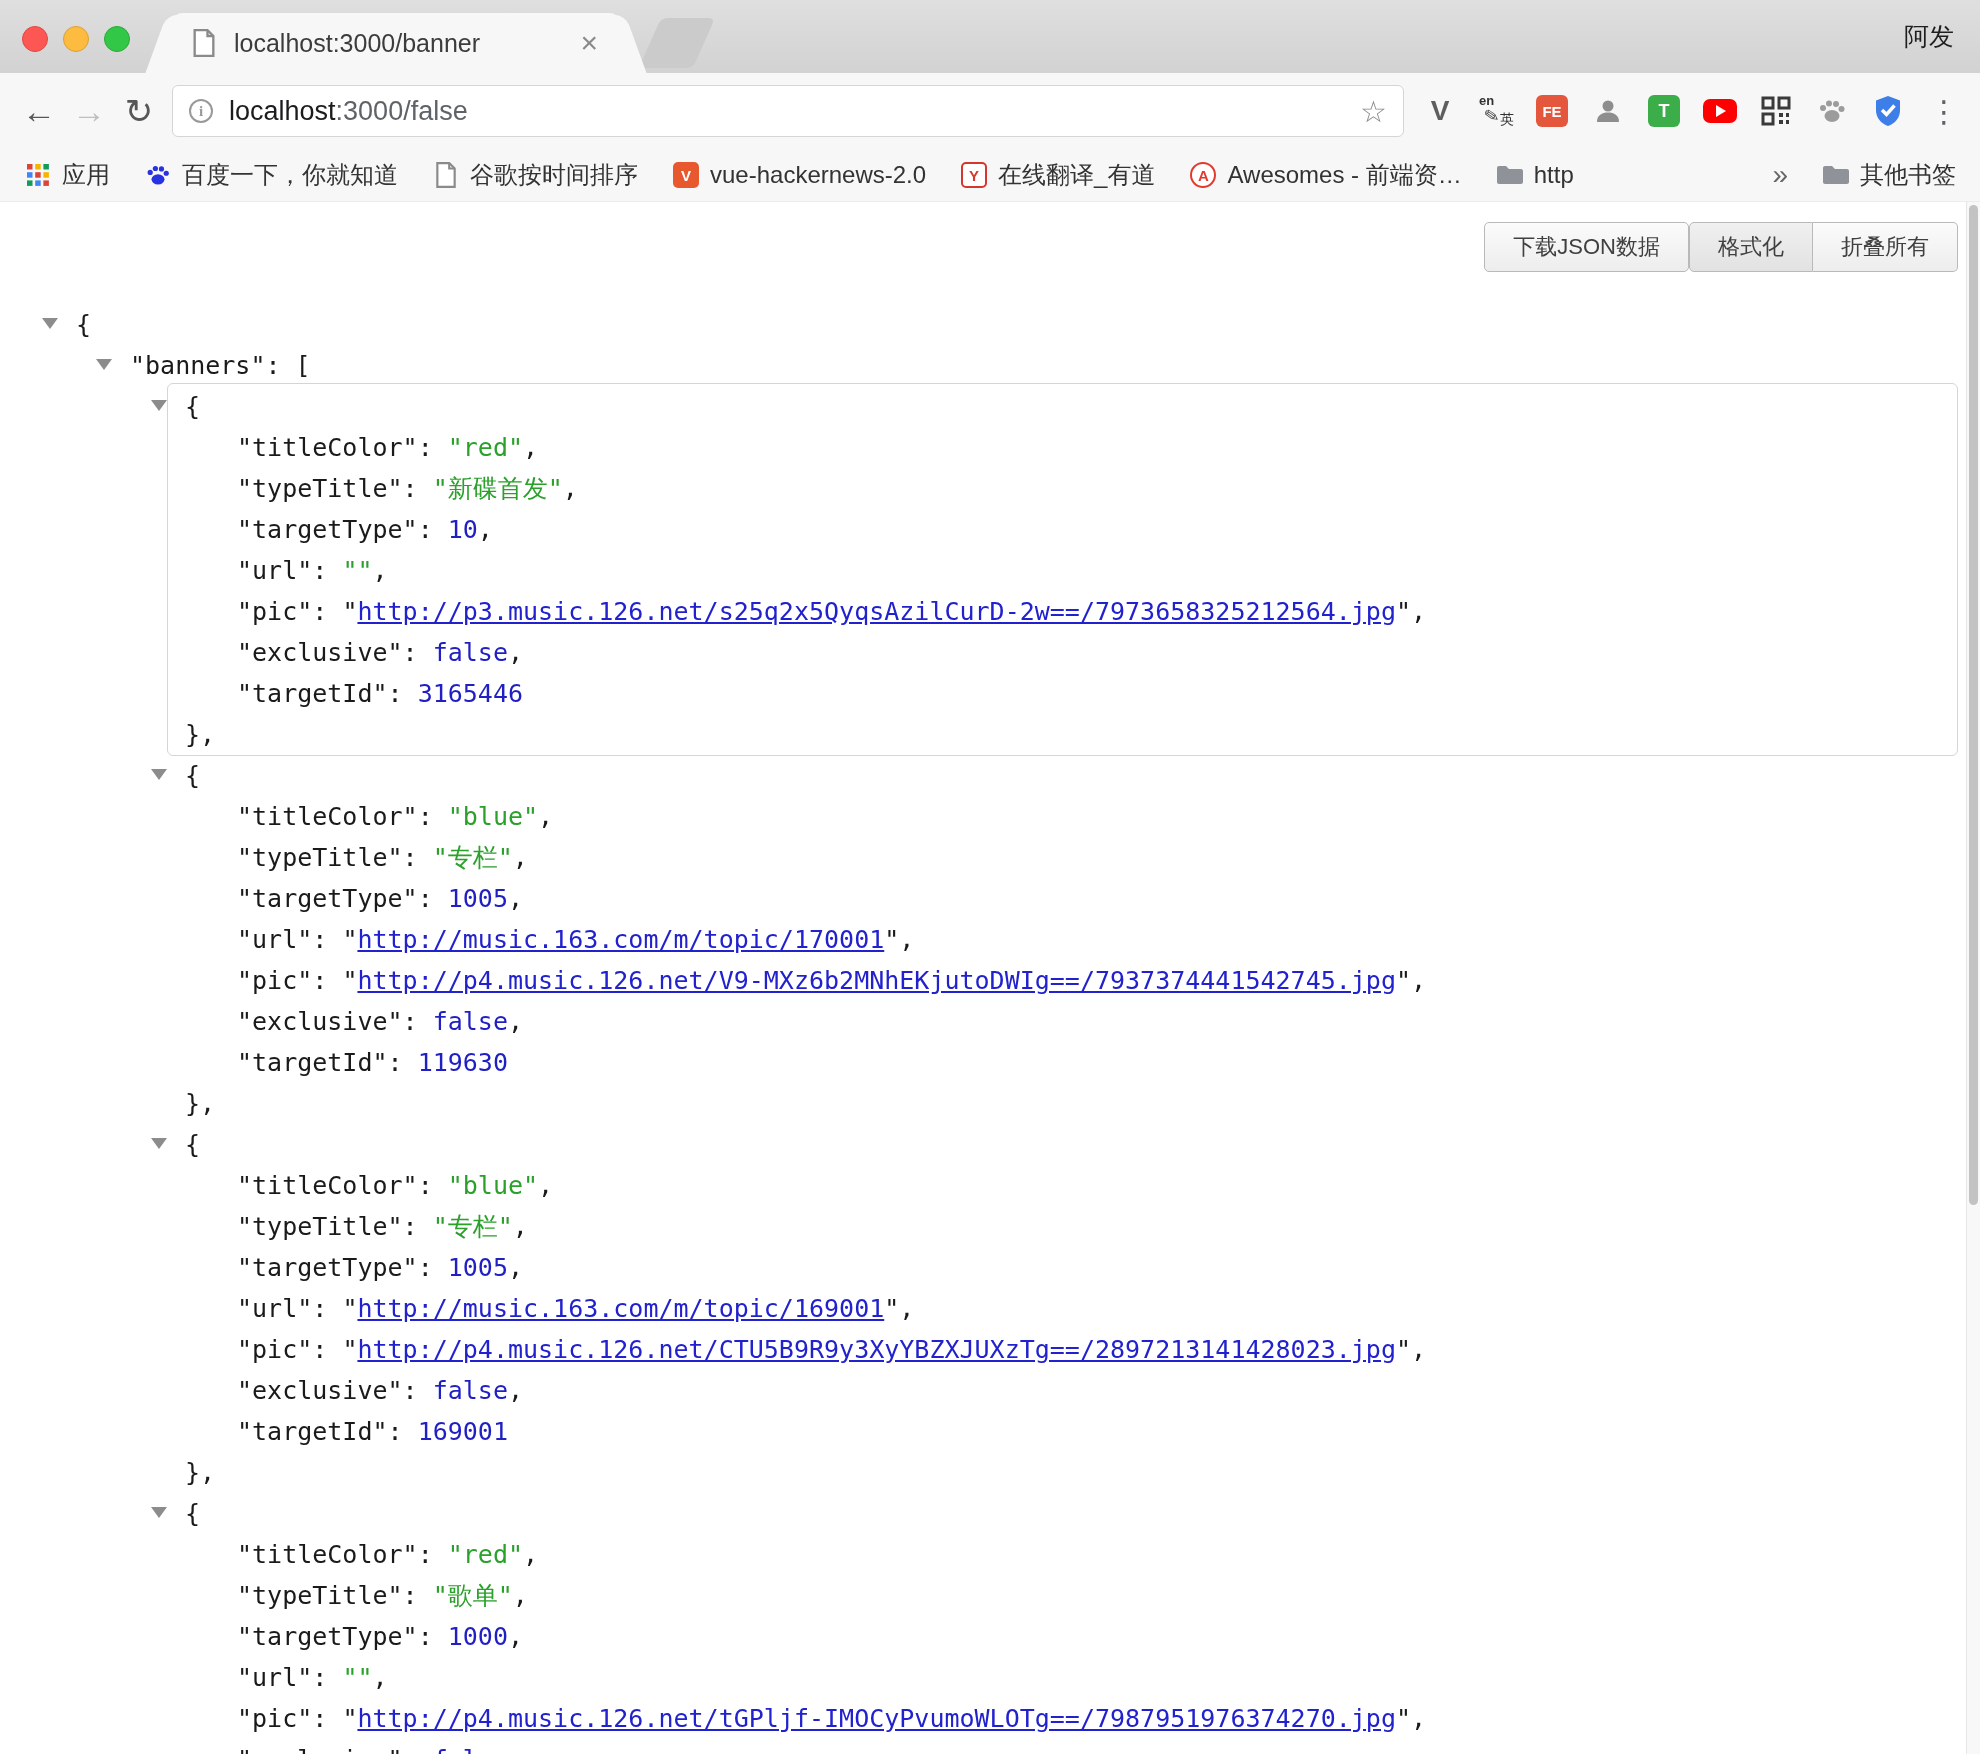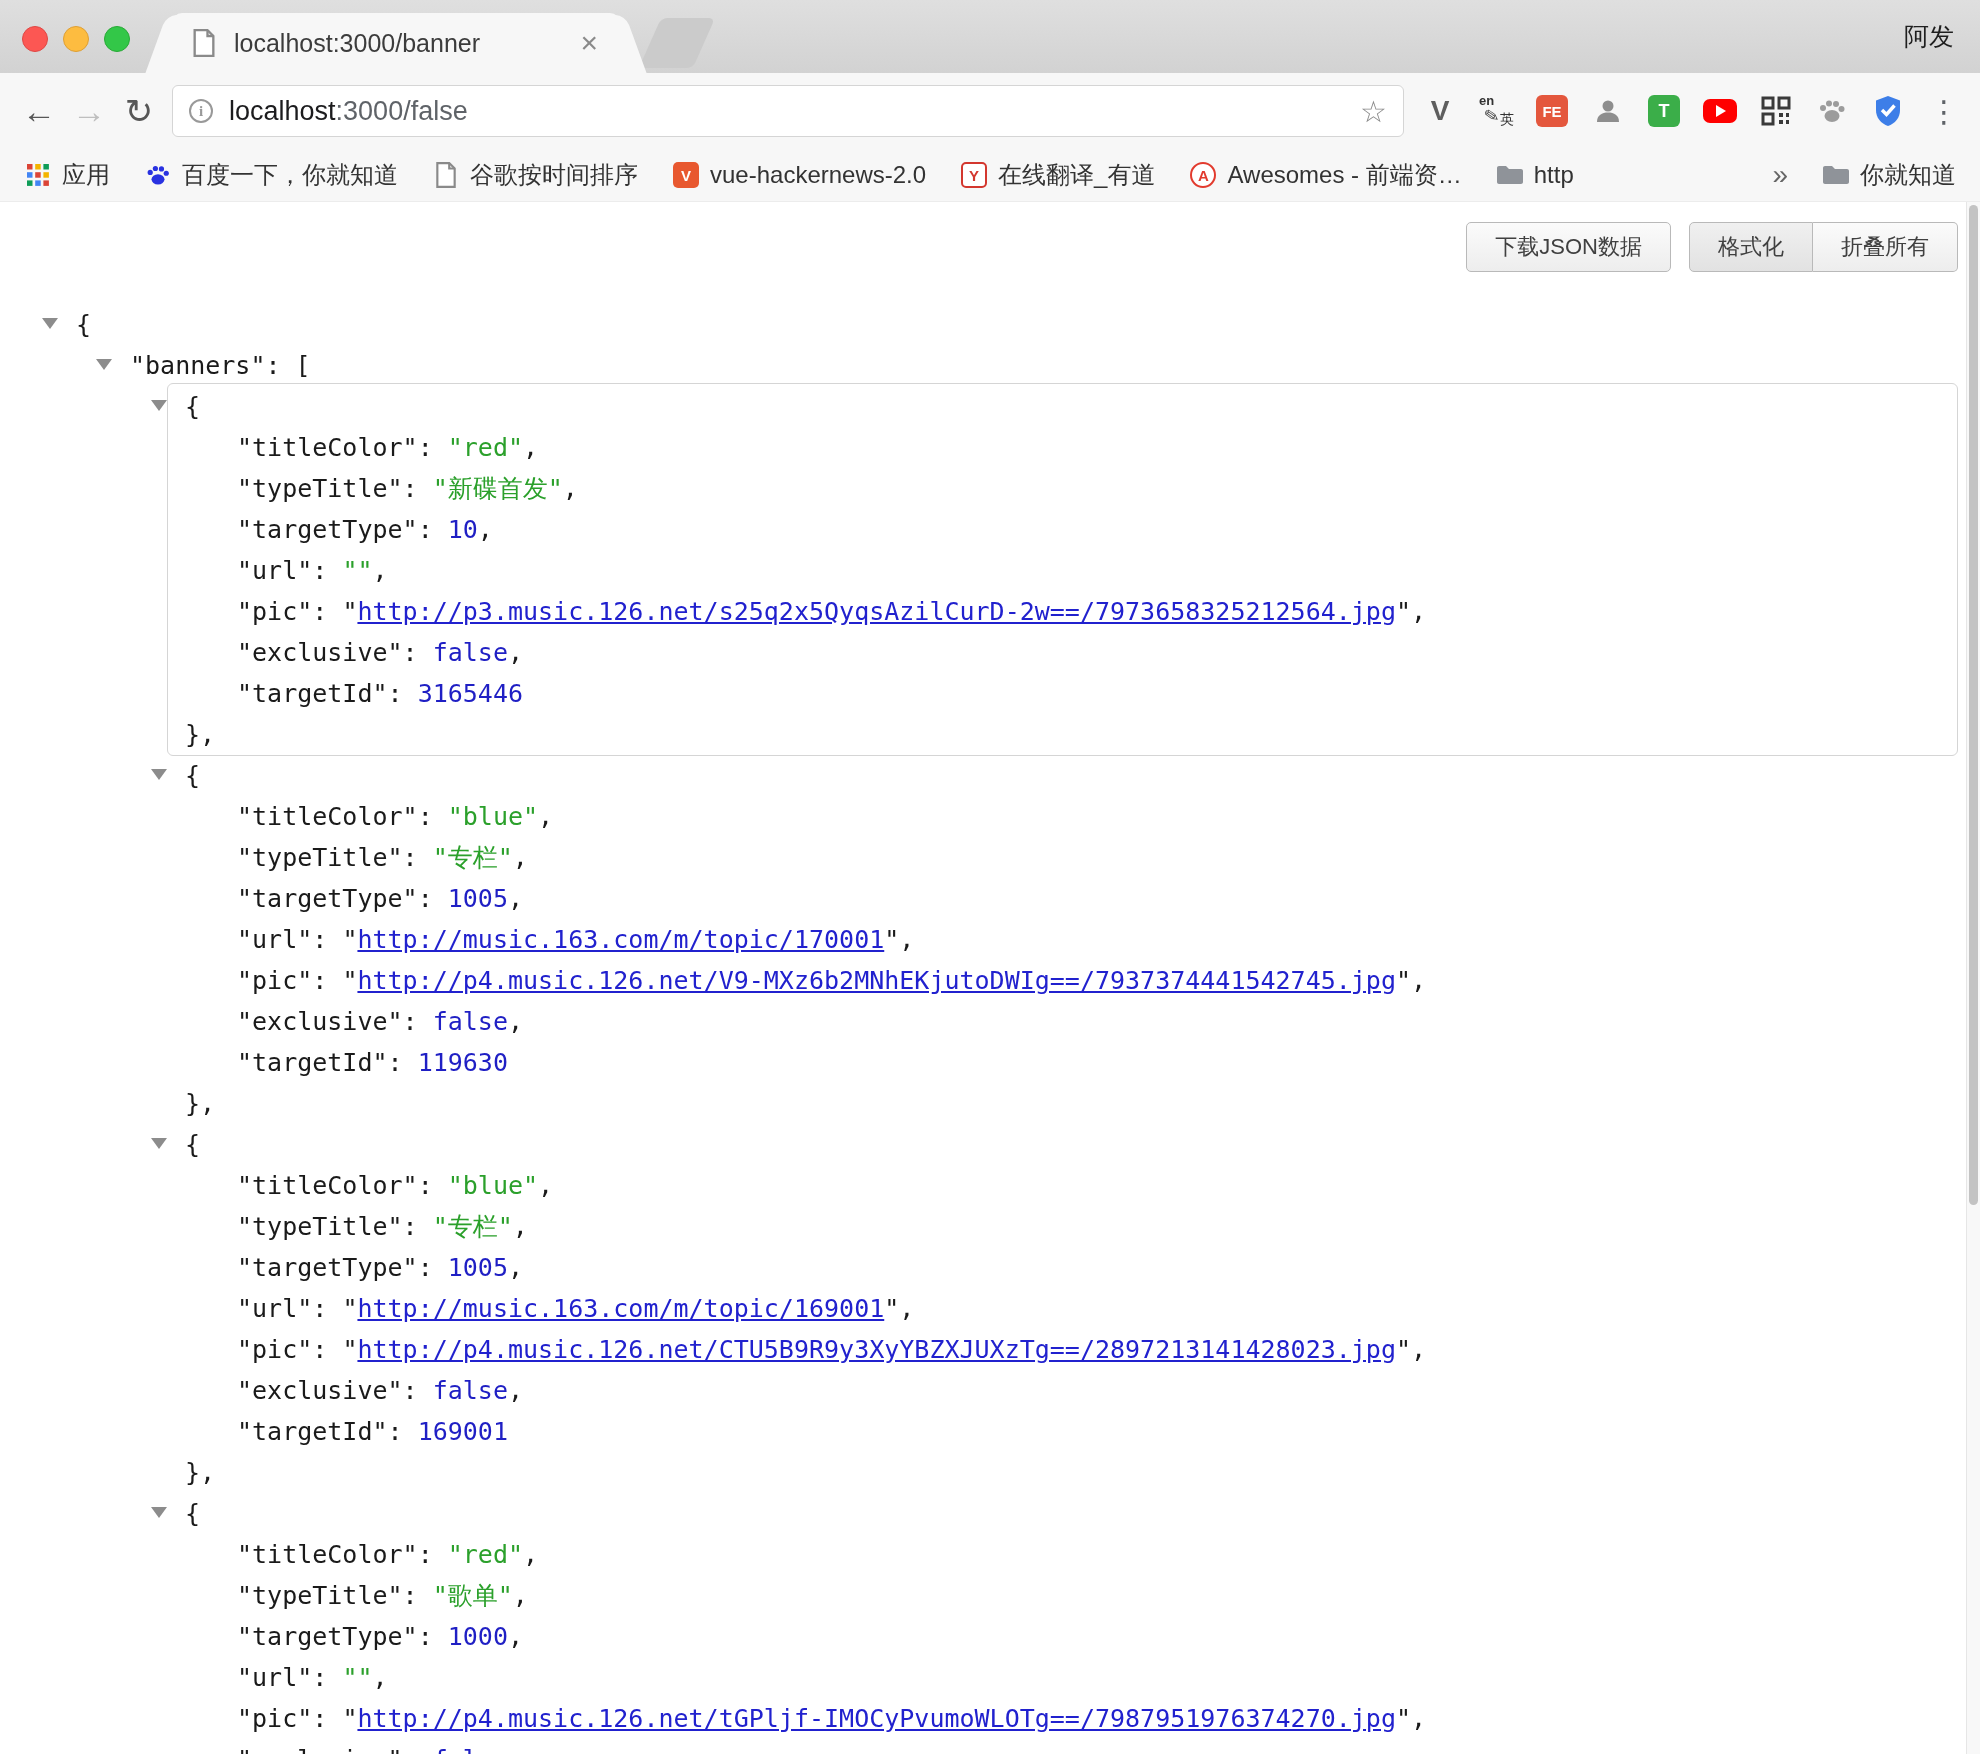--- a/index.html
+++ b/index.html
@@ -61,21 +61,21 @@
   .bm-ic{display:flex;align-items:center;justify-content:center;width:28px;height:28px;flex:none;}
   .sq-ic{width:26px;height:26px;border-radius:5px;color:#fff;font-weight:bold;font-size:15px;
     display:flex;align-items:center;justify-content:center;}
   .ic-vue{background:#E8582F;}
   .ic-yd{background:#fff;border:2px solid #D3372E;color:#D3372E;}
   .ic-aw{background:#fff;border:2px solid #E23B2E;color:#E23B2E;border-radius:50%;}
   .chev{margin-left:auto;color:#666;font-size:28px;}
 
   
   .content{position:relative;height:1552px;background:#fff;padding-right:14px;overflow:hidden;}
-  .btn-row{display:flex;justify-content:flex-end;align-items:flex-start;padding:20px 8px 0 0;gap:18px;height:70px;}
+  .btn-row{display:flex;justify-content:flex-end;align-items:flex-start;padding:20px 8px 0 0;height:70px;}
   .btn{height:50px;border:1px solid #B9B9B9;background:linear-gradient(#FBFBFB,#EDEDED);
     font-size:22px;color:#404040;border-radius:5px;padding:0 28px;
     font-family:"Liberation Sans","DejaVu Sans",sans-serif;cursor:pointer;}
   .seg{display:flex;}
   .seg .btn{border-radius:0;}
   .seg .btn:first-child{border-radius:5px 0 0 5px;background:linear-gradient(#F0F0F0,#E2E2E2);}
   .seg .btn:last-child{border-radius:0 5px 5px 0;border-left:none;}
 
   
   .json-tree{margin-top:32px;font-family:"DejaVu Sans Mono","Liberation Mono",monospace;
@@ -247,21 +247,21 @@
       </span>
       <span class="bm-label">http</span>
     </div>
     <span class="chev">»</span>
     <div class="bm">
       <span class="bm-ic">
         <svg width="28" height="22" viewBox="0 0 28 22">
             <path d="M1 4 C1 2.9 1.9 2 3 2 H10 L13 5 H25 C26.1 5 27 5.9 27 7 V18 C27 19.1 26.1 20 25 20 H3 C1.9 20 1 19.1 1 18 Z" fill="#8F9399"></path>
           </svg>
       </span>
-      <span class="bm-label">你就知道</span>
+      <span class="bm-label">其他书签</span>
     </div>
   </div>
 
   <div class="content">
     <div class="btn-row">
       <button class="btn">下载JSON数据</button>
       <div class="seg">
         <button class="btn">格式化</button>
         <button class="btn">折叠所有</button>
       </div>

